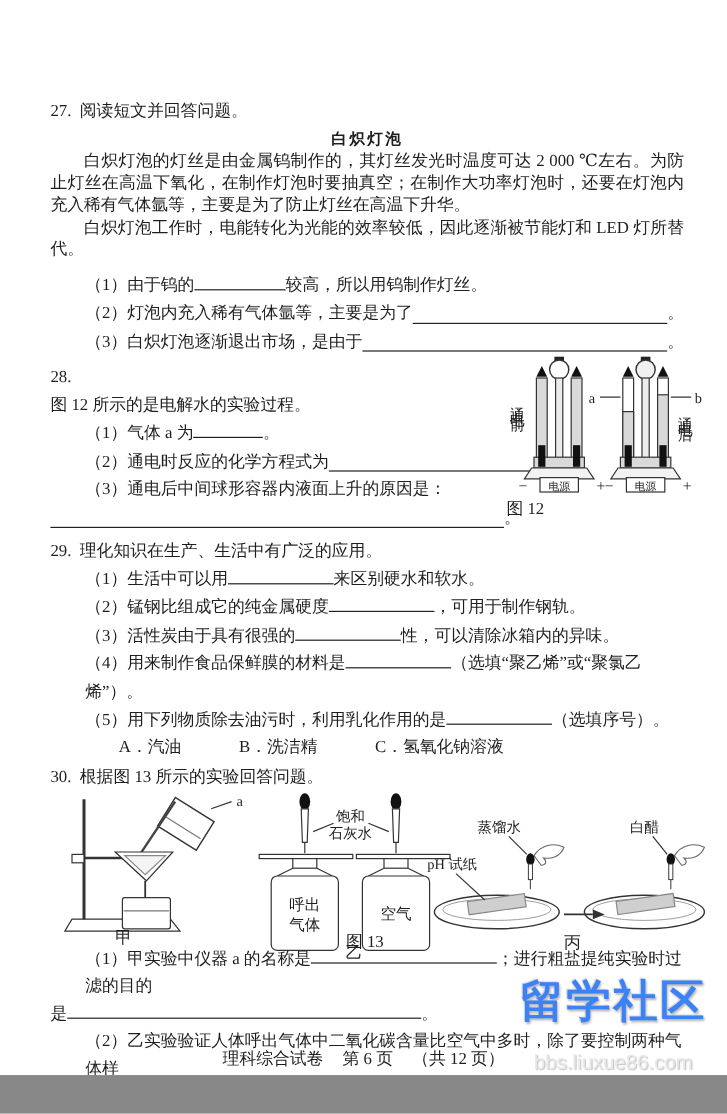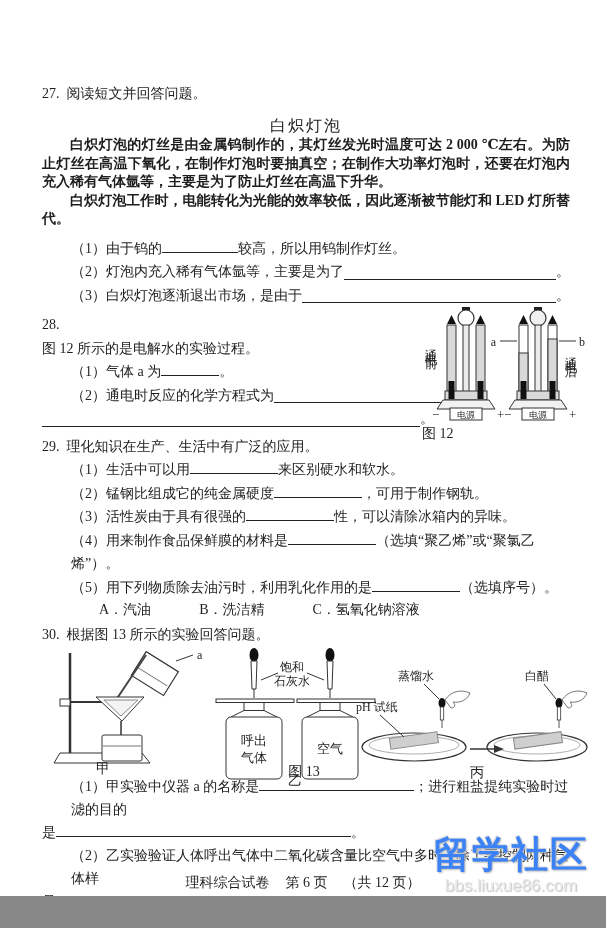--- a/index.html
+++ b/index.html
@@ -1,23 +1,23 @@
 <!DOCTYPE html>
 <html><head>
 <meta charset="utf-8">
 <style>
   html,body{margin:0;padding:0;background:#888;}
   .page{position:relative;width:606px;height:896px;background:#ffffff;overflow:hidden;
         font-family:"Liberation Serif","DejaVu Serif",serif;color:#1e1e1e;}
   .content{position:absolute;left:42px;top:84px;width:528px;}
   .qline{display:flex;line-height:19px;}
   .qnum{margin-right:7px;white-space:nowrap;}
-  .essay-title{margin:14px 0 1px 0;text-align:center;font-family:"Liberation Sans","DejaVu Sans",sans-serif;
-        font-weight:normal;font-size:16px;letter-spacing:2px;line-height:18px;}
-  .para{margin:0;font-size:14px;line-height:18.6px;text-align:justify;text-indent:2em;font-weight:bold;}
+  .essay-title{margin:4px 0 1px 0;text-align:center;font-family:"Liberation Sans","DejaVu Sans",sans-serif;
+        font-weight:bold;font-size:13px;letter-spacing:2px;line-height:18px;}
+  .para{margin:0;font-size:14px;line-height:18.6px;text-align:justify;text-indent:2em;}
   body,.page{font-size:14px;}
   .item{line-height:23.5px;}
   .ind{padding-left:29px;}
   .line{display:flex;}
   .line span{white-space:nowrap;}
   .fill{flex:1 1 auto;border-bottom:1px solid #222;margin-bottom:4px;}
   .blank{display:inline-block;border-bottom:1px solid #222;height:13px;vertical-align:baseline;}
   .w58{width:58px;}.w76{width:76px;}.w88{width:88px;}.w155{width:155px;}.w295{width:295px;}
   .sec{position:relative;}
   #q27{margin-top:0;}
@@ -32,21 +32,21 @@
   .vlabel{position:absolute;writing-mode:vertical-rl;letter-spacing:4px;font-size:12.5px;line-height:13px;}
   .fig13wrap{position:relative;height:126px;margin-top:2px;}
   .fig13wrap svg{position:absolute;}
   .fig13-cap{position:absolute;left:222px;top:114px;width:80px;text-align:center;}
   .footer{position:absolute;top:874px;left:0;width:100%;text-align:center;font-size:14px;}
   .footer span{margin:0 8px;}
   .wm{position:absolute;right:2px;bottom:0;width:186px;text-align:center;
       font-family:"Liberation Sans","DejaVu Sans",sans-serif;}
   .wm .l1{font-size:37px;font-weight:bold;color:#3b82f6;letter-spacing:2px;line-height:42px;
       text-shadow:1px 1px 2px #b5b5b5,-1px -1px 1px #d8d8d8;}
-  .wm .l2{font-size:17px;color:#e9e9e9;line-height:20px;text-shadow:1px 1px 1px #c0c0c0;}
+  .wm .l2{font-size:17px;color:#e9e9e9;line-height:20px;text-shadow:1px 1px 1px #c0c0c0;margin-top:20px;}
   svg text{font-family:"Liberation Serif","DejaVu Serif",serif;fill:#1e1e1e;}
 </style>
 </head>
 <body>
 
 <div class="page">
   <div class="content">
 
     <section class="sec" id="q27">
       <div class="qline">
@@ -78,20 +78,23 @@
         <span class="qnum">28.</span>
         <span>图 12 所示的是电解水的实验过程。</span>
       </div>
       <div class="item ind q28w">
         <span>（1）气体 a 为</span><span class="blank w58"></span><span>。</span>
       </div>
       <div class="item ind line q28w">
         <span>（2）通电时反应的化学方程式为</span>
           <span class="fill"></span>
           <span>。</span>
+      </div>
+      <div class="item ind q28w">
+        <span>（3）通电后中间球形容器内液面上升的原因是：</span>
       </div>
       <div class="item line q28w">
         <span class="fill"></span>
           <span>。</span>
       </div>
 
       <svg style="position:absolute;left:372px;top:-6px;" width="188" height="120" viewBox="0 0 188 120">
 
         <g>
           <rect x="48" y="0" width="8" height="4" fill="#222"></rect>

